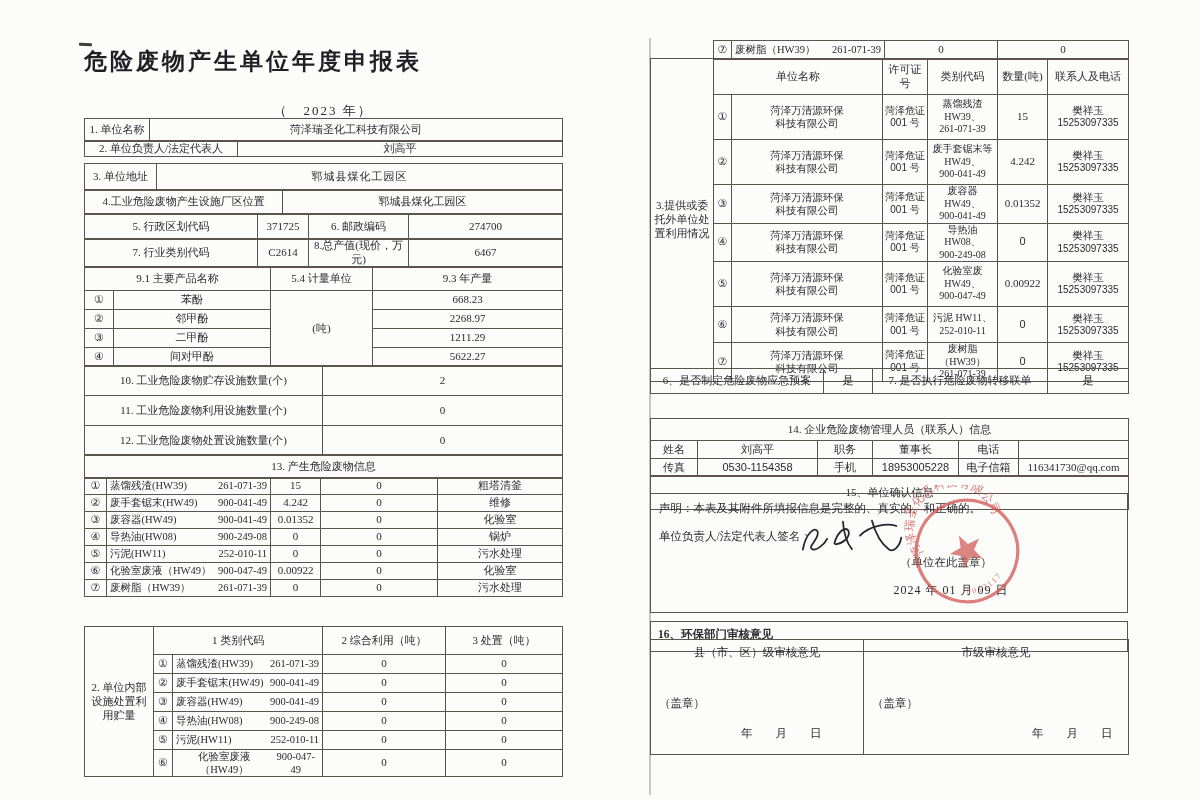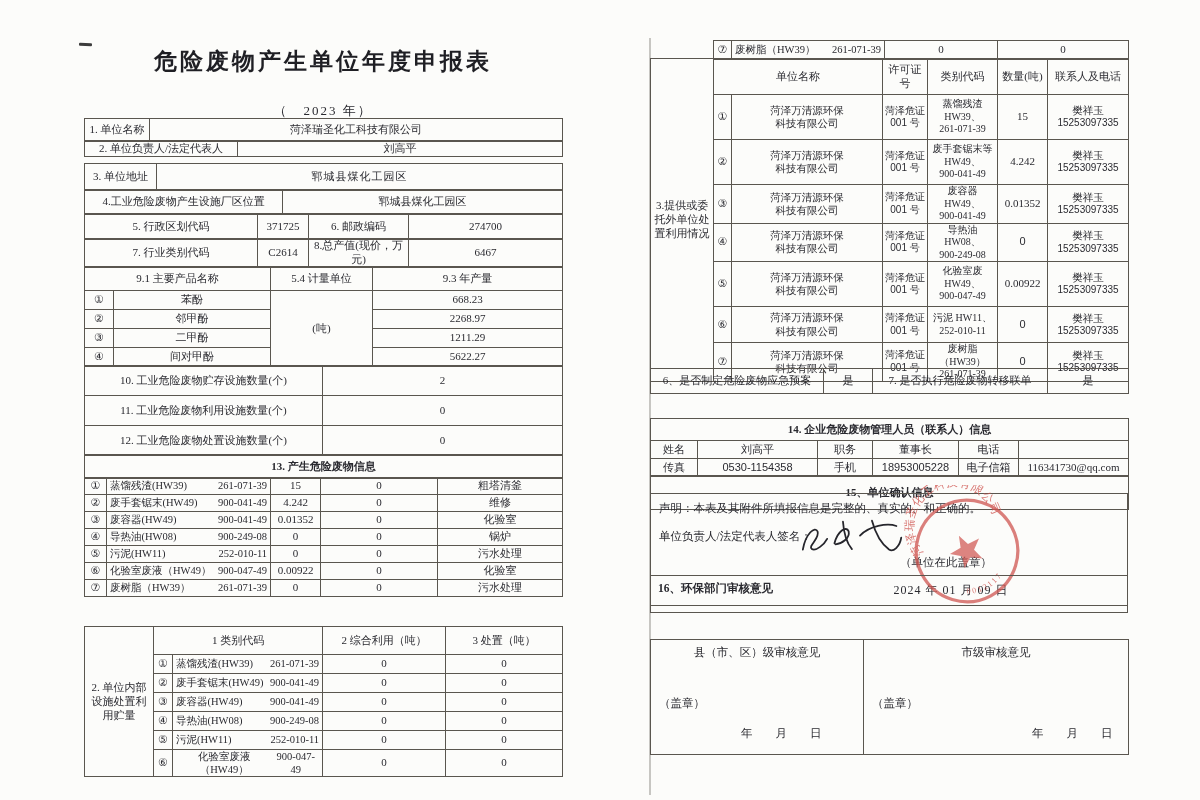--- a/index.html
+++ b/index.html
@@ -4,27 +4,27 @@
 <style>
   html,body{margin:0;padding:0}
   body{width:1200px;height:800px;position:relative;overflow:hidden;background:#fcfcfa;
        font-family:"Liberation Serif","DejaVu Serif",serif;color:#2a2a30}
   .abs{position:absolute}
   .pg{position:absolute;top:0}
   table.t{position:absolute;border-collapse:collapse;table-layout:fixed;background:transparent}
   .t td{border:1px solid #5a564f;padding:0 2px;text-align:center;vertical-align:middle;
         font-size:11px;line-height:1.25;overflow:hidden;color:#2a2a30}
   .tl{text-align:left;padding-left:4px}
-  .b{font-weight:bold}
+  .b{font-weight:normal}
   .f12{font-size:12px}.f115{font-size:11.5px}.f105{font-size:10.5px}.f10{font-size:10px}.f95{font-size:9.5px}
   .big{font-size:15px;letter-spacing:1px}
   td.nc{padding:0 3px}
   .nc .in{display:flex;justify-content:space-between;align-items:center}
   .sans{font-family:"Liberation Sans","DejaVu Sans",sans-serif}
-  .title{font-weight:bold;font-size:23px;letter-spacing:3px;text-align:center;color:#1f1f24}
+  .title{font-weight:bold;font-size:23px;letter-spacing:3px;color:#1f1f24}
   .yearline{font-size:13px;letter-spacing:2px;text-align:center}
   .seam{background:#bdbcb7;opacity:.85}
   .blockbox{border:1px solid #5a564f;position:absolute;background:transparent}
   .hdrline{font-weight:bold;font-size:11.5px;padding:5px 7px}
   .lblcol{font-size:11px;line-height:1.55;padding:0 1px}
   .smudge{position:absolute;background:#3c3c3c;border-radius:1px}
   .stamp{position:absolute;pointer-events:none;opacity:.88}
   .rowlbl{font-size:12px}
 </style>
 </head>
@@ -647,21 +647,21 @@
         <text font-size="11.5" fill="#cf5550" opacity="0.9" letter-spacing="0.5">
           <textPath href="#arcTop" startOffset="50%" text-anchor="middle">菏泽瑞圣化工科技有限公司</textPath>
         </text>
         <text font-size="8" fill="#cf5550" opacity="0.9" letter-spacing="2">
           <textPath href="#arcBot" startOffset="50%" text-anchor="middle">0012117</textPath>
         </text>
       </g>
     </svg>
   </div>
 
-  <div class="blockbox" style="left:0;top:575px;width:476px;height:29px">
+  <div class="blockbox" style="left:0;top:621px;width:476px;height:29px">
     <div class="hdrline">16、环保部门审核意见</div>
   </div>
   <table class="t" style="left:0;top:639px;width:478px">
     <colgroup>
         <col style="width:213px">
         <col style="width:265px">
       </colgroup>
     <tbody>
         <tr style="height:115px">
       <td class="tl" style="vertical-align:top;position:relative">

